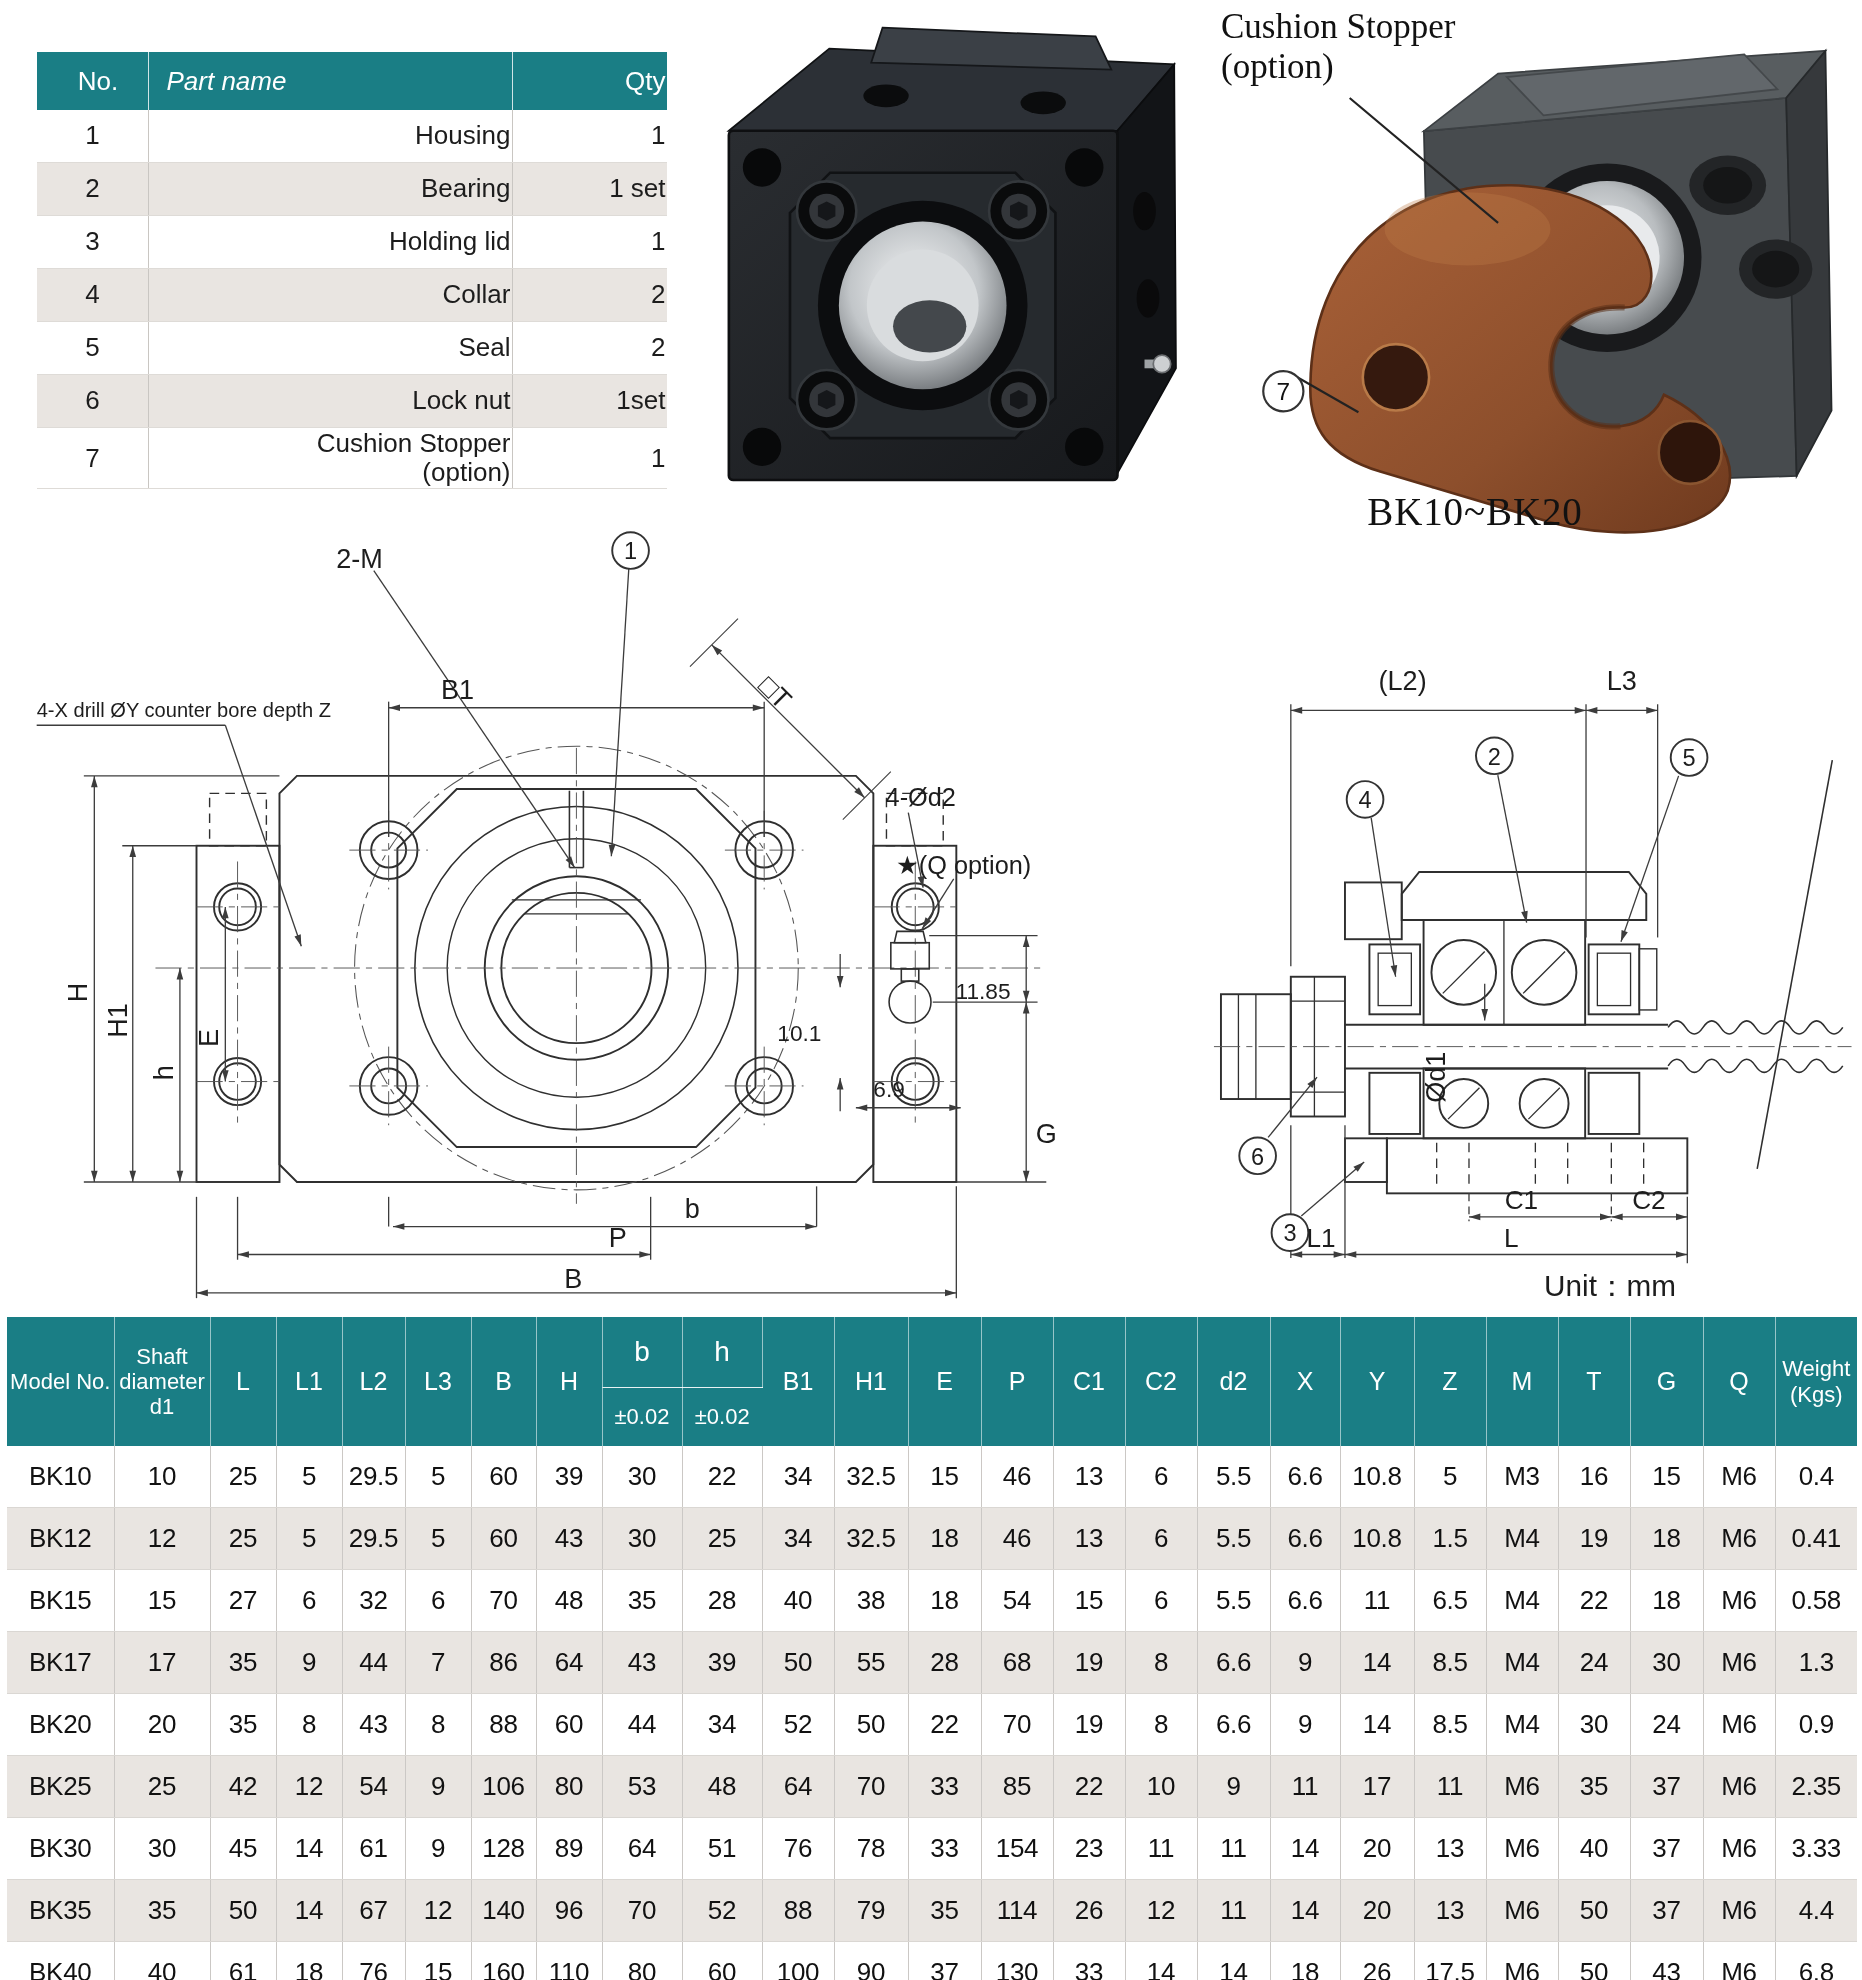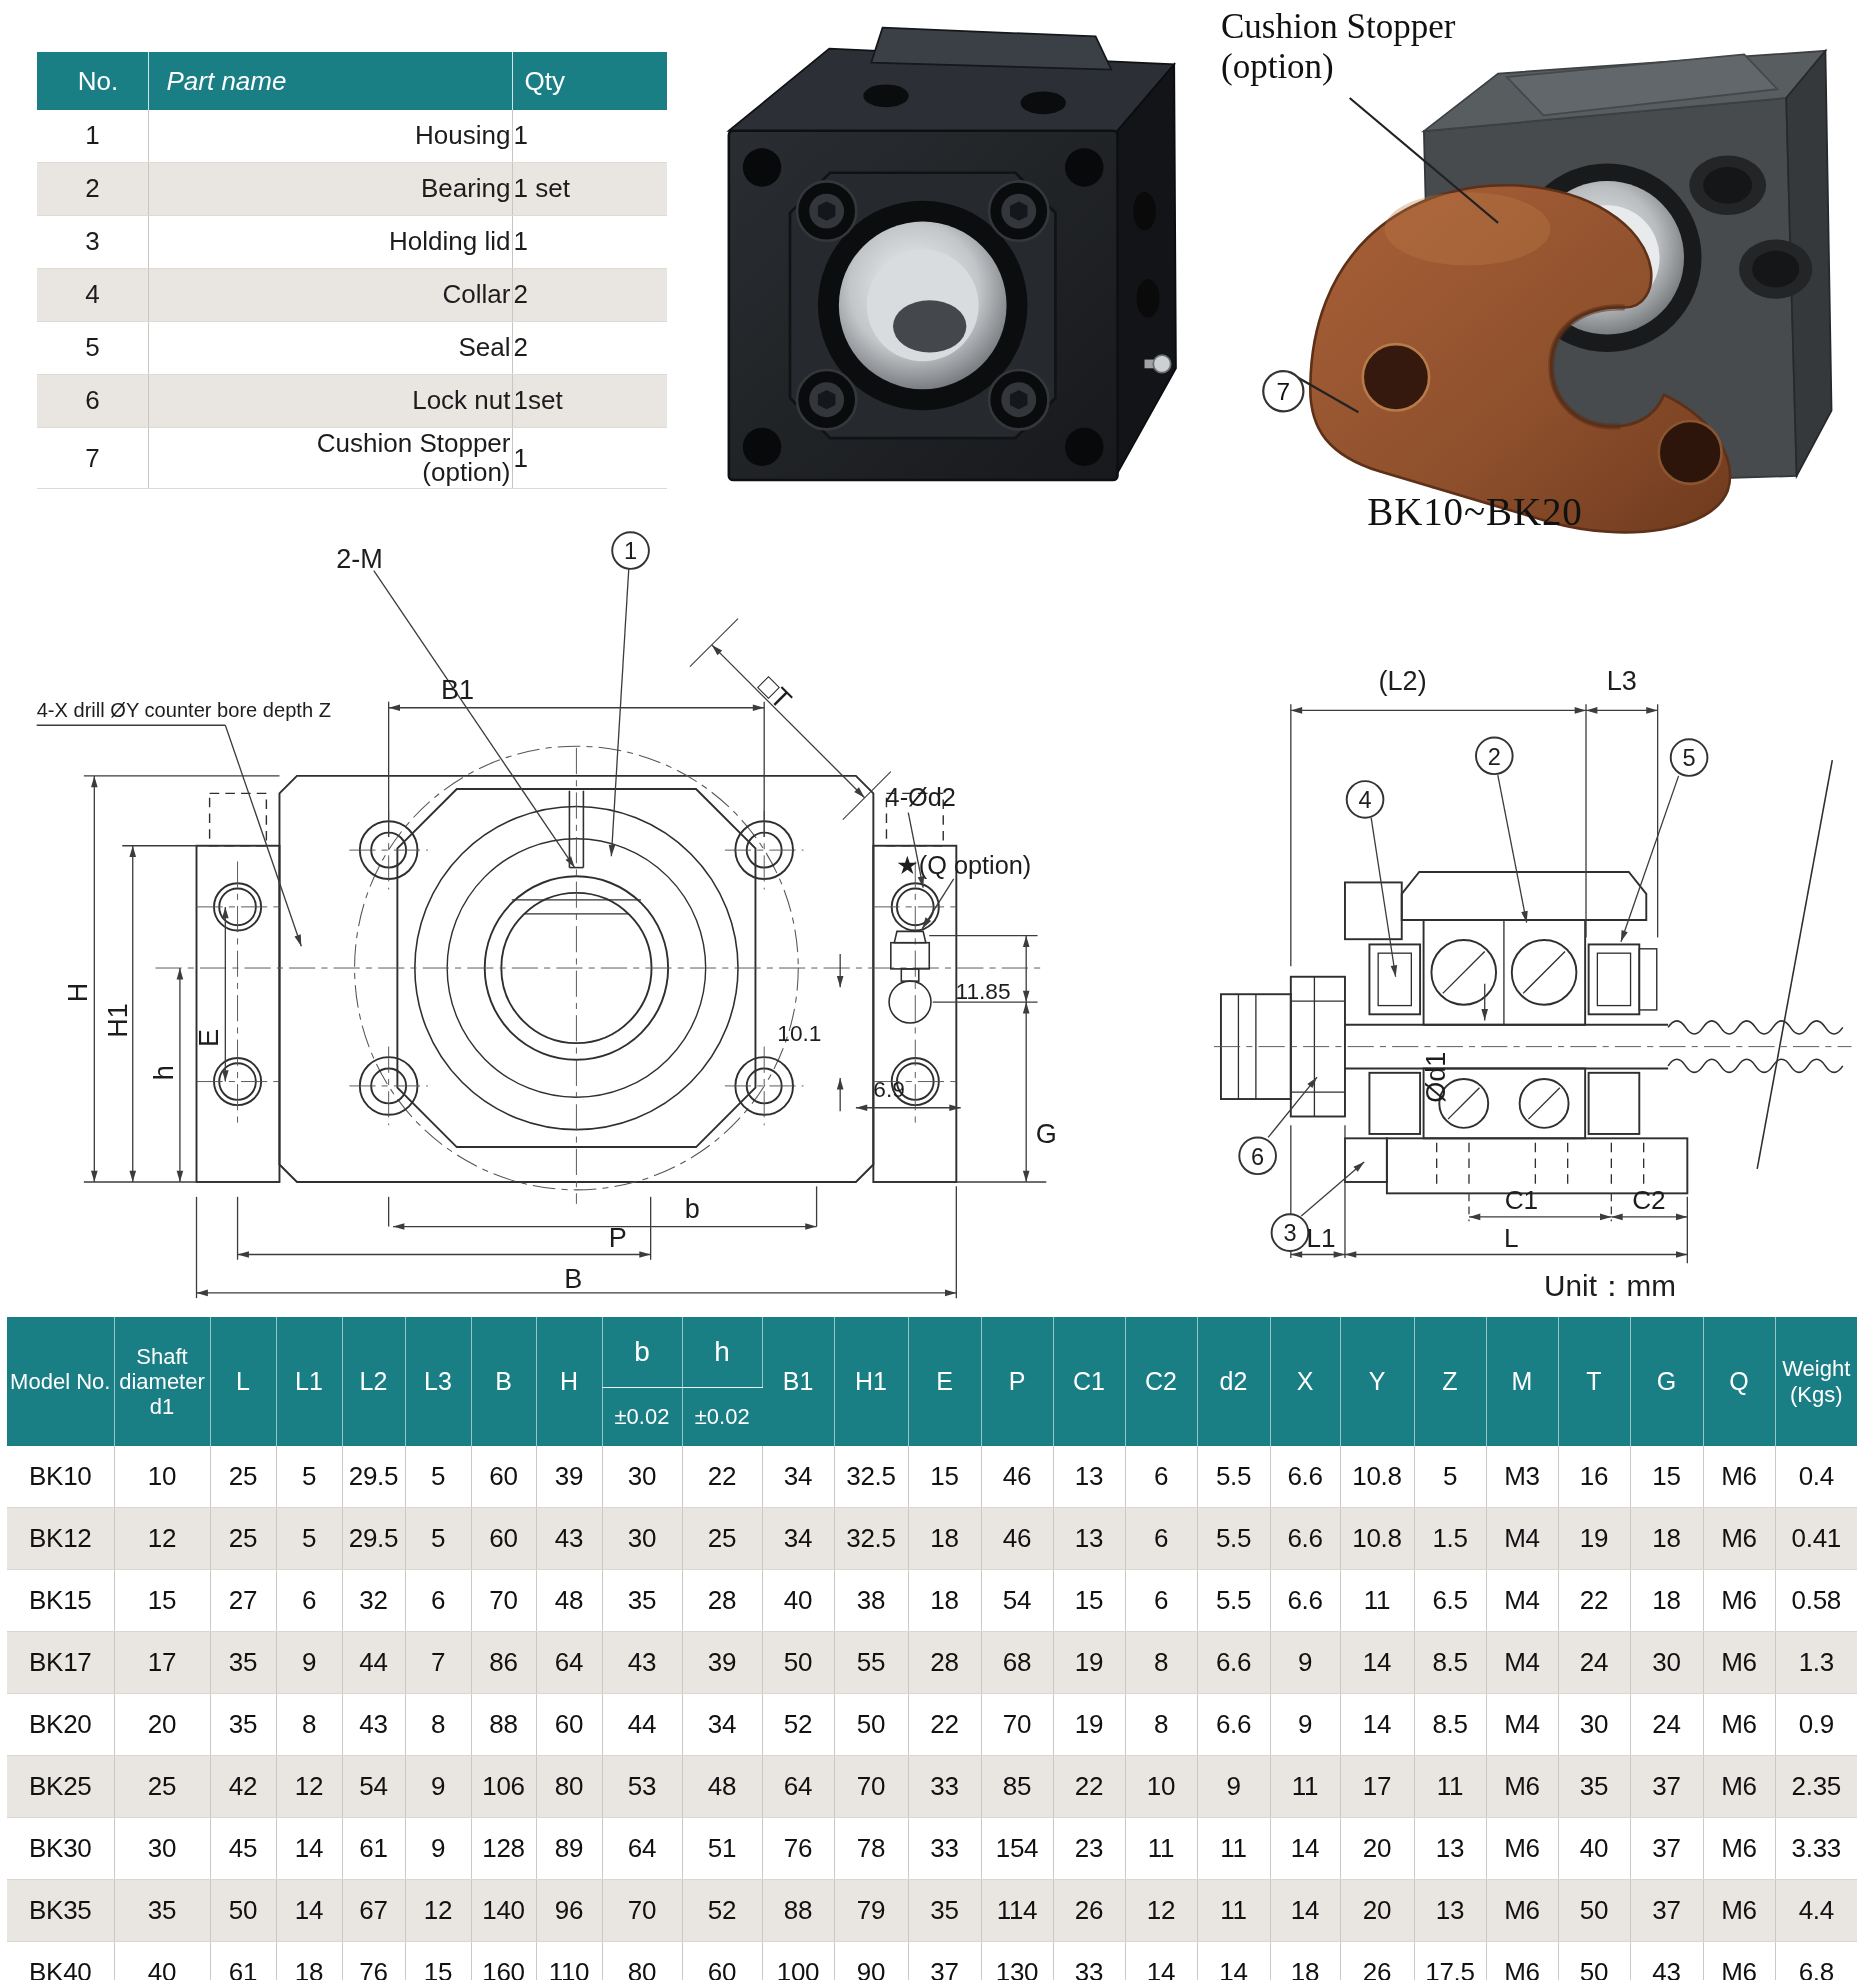--- a/index.html
+++ b/index.html
@@ -10,21 +10,21 @@
   .parts-table{position:absolute;left:37px;top:52px;border-collapse:collapse;table-layout:fixed;}
   .parts-table th{background:#1a7e85;color:#fff;font-weight:normal;font-size:26px;height:56px;
                   border-right:1.7px solid rgba(255,255,255,.8);padding-left:12px;}
   .parts-table th:last-child{border-right:none;}
   .parts-table td{font-size:26px;height:50px;border-right:0.9px solid #c9c6c2;border-bottom:0.9px solid #dedbd7;
                   white-space:pre-line;line-height:1.12;}
   .parts-table td:last-child{border-right:none;}
   .parts-table tr.alt td{background:#e9e5e1;}
   .parts-table .c-no{width:98px;text-align:center;}
   .parts-table .c-name{width:344px;text-align:right;padding-left:17.5px;}
-  .parts-table .c-qty{width:141px;text-align:left;margin-left:33px;}
+  .parts-table .c-qty{width:141px;text-align:right;margin-left:33px;}
 
   
   .serif-label{position:absolute;font-family:"Liberation Serif",serif;color:#111;}
   .cushion-label{left:1221px;top:7px;font-size:35px;line-height:1.15;}
   .render-caption{left:1331px;top:489px;width:288px;text-align:center;font-size:39px;letter-spacing:0.9px;}
 
   
   .spec-wrap{position:absolute;left:7px;top:1317px;}
   .spec-table{border-collapse:collapse;table-layout:fixed;}
   .spec-table th{background:#1a7e85;color:#fff;font-weight:normal;font-size:25px;

